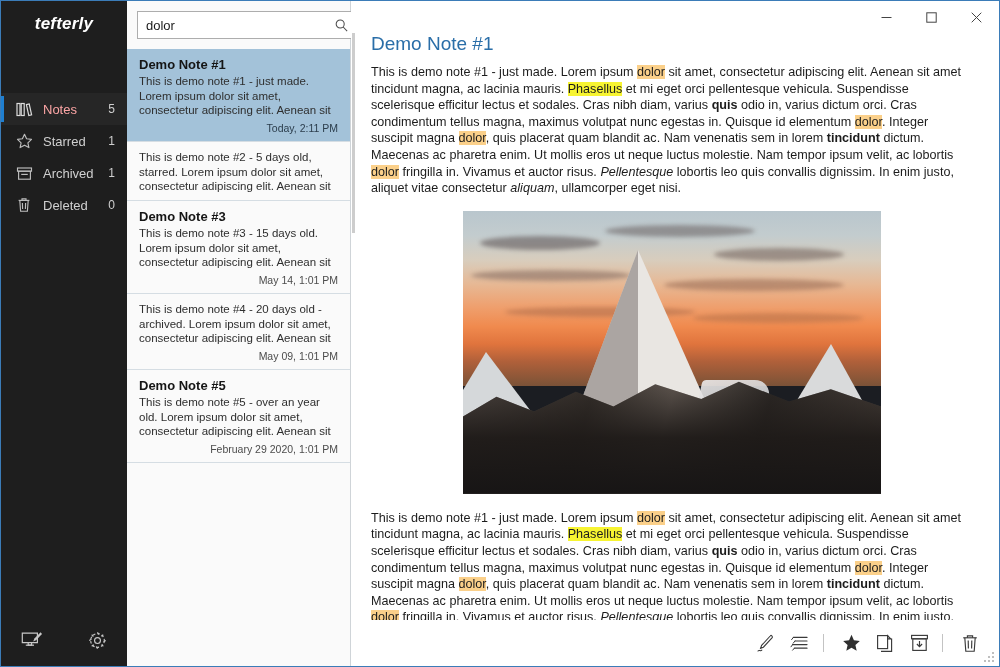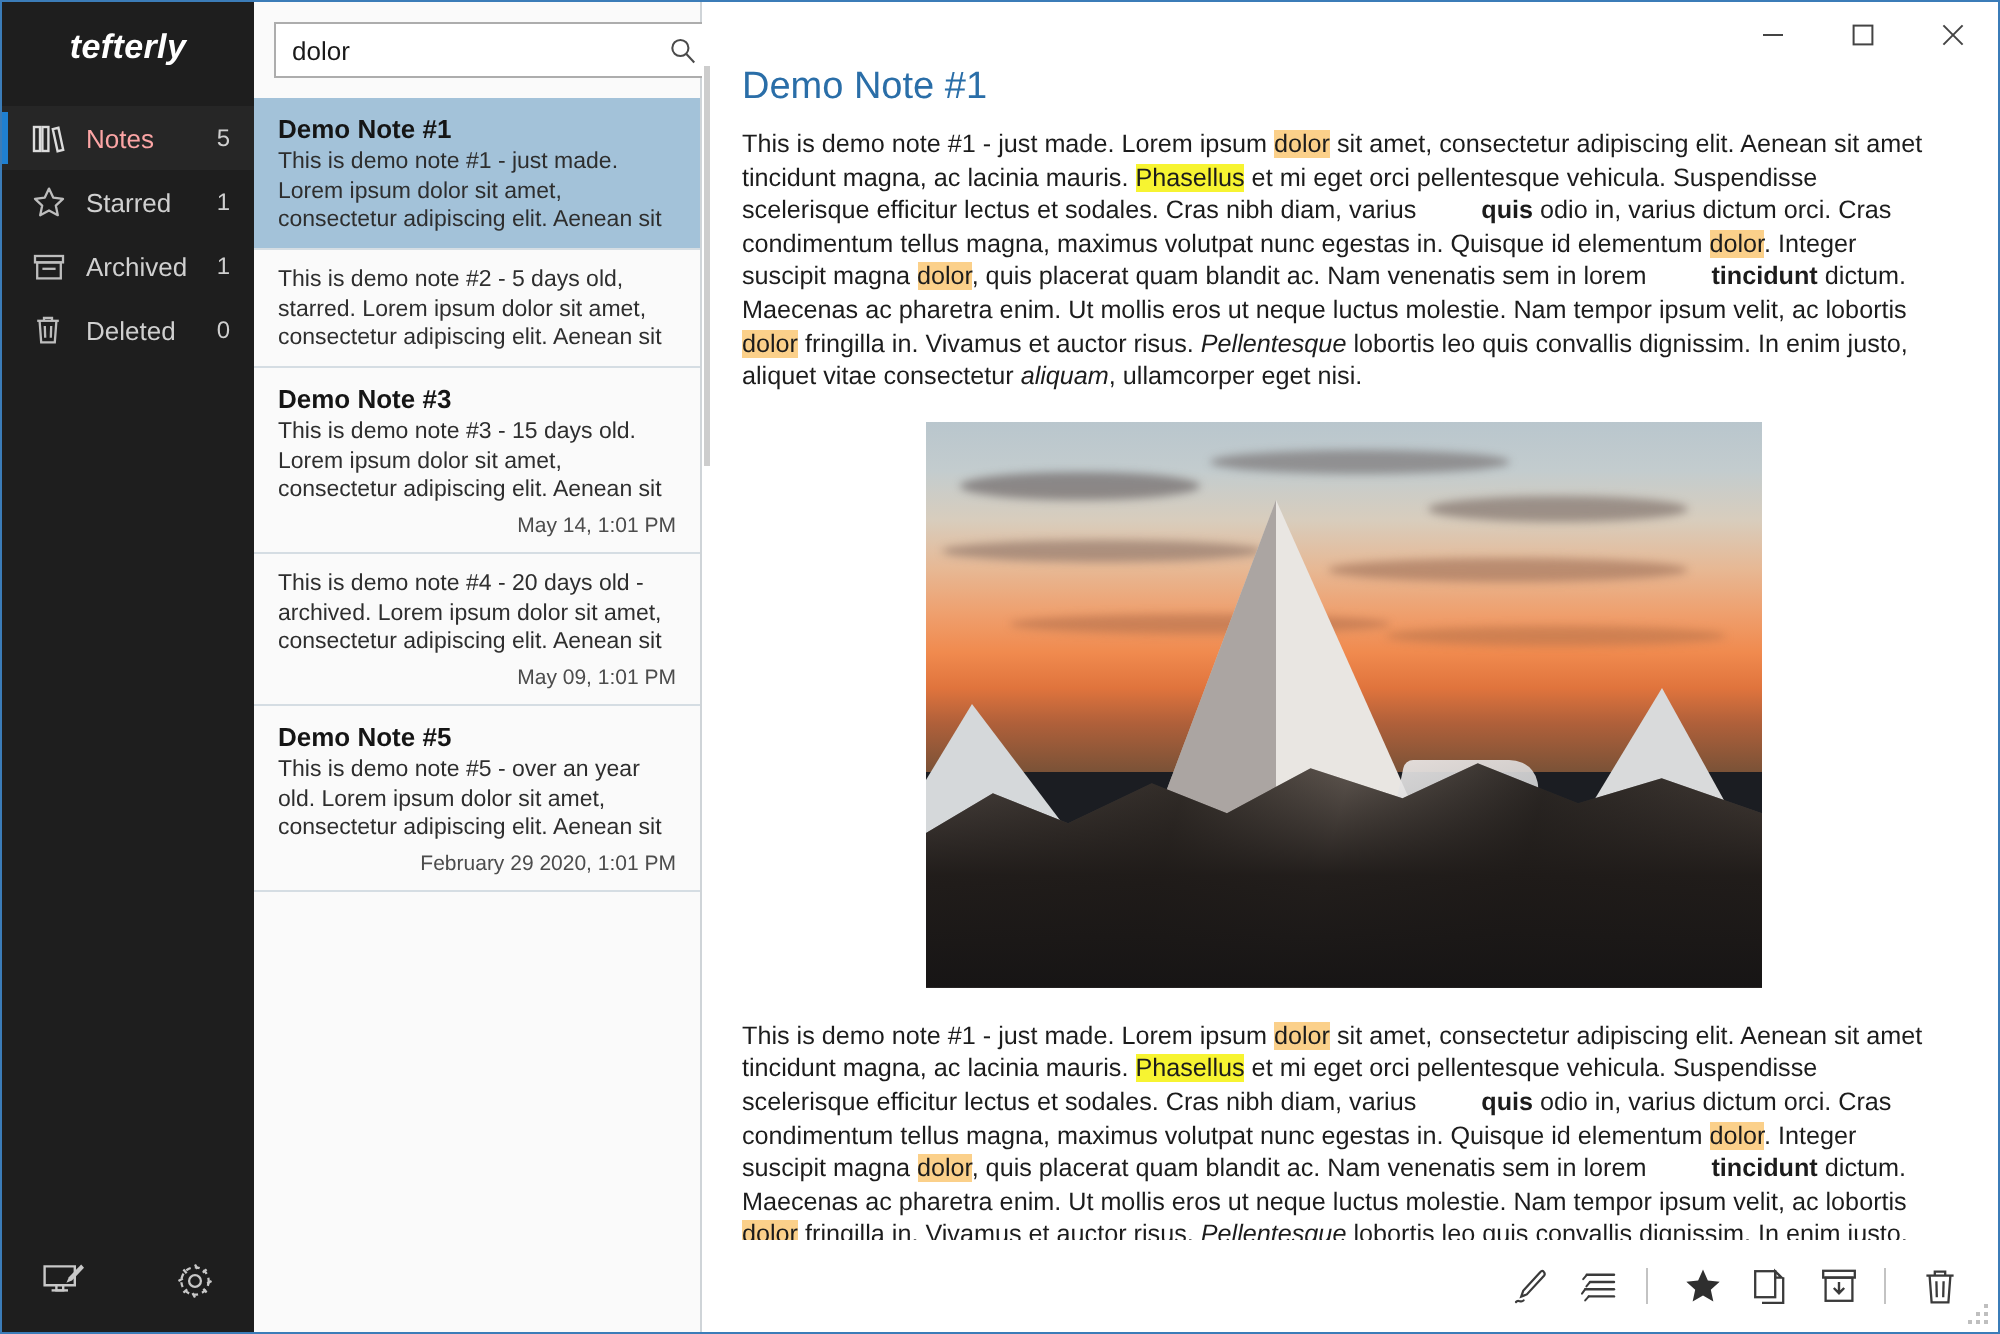--- a/index.html
+++ b/index.html
@@ -19,20 +19,21 @@
     background:#fff;
     overflow:hidden;
   }
 
   
   .sidebar {
     width:126px; flex:0 0 126px;
     background:#1e1e1e;
     display:flex; flex-direction:column;
     position:relative;
+    gap:40px;
   }
   .brand {
     height:46px;
     display:flex; align-items:center; justify-content:center;
     color:#ffffff;
     font-size:17px;
     font-style:italic;
     font-weight:bold;
     letter-spacing:.2px;
     user-select:none;
@@ -182,21 +183,21 @@
   }
   .para {
     font-size:12.6px;
     line-height:16.6px;
     color:#1c1c1c;
     text-align:left;
     margin-bottom:14px;
   }
   .hl-search { background:#fbd08a; }
   .hl-yellow { background:#f7f431; }
-  .bold { font-weight:bold;margin-left:29px; }
+  .bold { font-weight:bold; }
   .ital { font-style:italic; }
 
   .photo {
     width:418px; height:283px;
     margin:10px auto 16px auto;
     position:relative;
     overflow:hidden;
     background:#1b1d22;
   }
   .photo .sky {
@@ -393,20 +394,23 @@
           <line x1="1.8" y1="7" x2="12.2" y2="7"></line>
         </svg>
       </div>
     </div>
 
     <div class="notelist">
 
       <div class="note-item selected">
         <div class="note-title">Demo Note #1</div>
         <div class="note-excerpt">This is demo note #1 - just made. Lorem ipsum dolor sit amet, consectetur adipiscing elit. Aenean sit amet tincidunt magna, ac lacinia...</div>
+        <div class="note-meta">
+          <span class="note-date">Today, 2:11 PM</span>
+        </div>
       </div>
 
       <div class="note-item">
         <div class="note-excerpt">This is demo note #2 - 5 days old, starred. Lorem ipsum dolor sit amet, consectetur adipiscing elit. Aenean sit amet tincidunt...</div>
       </div>
 
       <div class="note-item">
         <div class="note-title">Demo Note #3</div>
         <div class="note-excerpt">This is demo note #3 - 15 days old. Lorem ipsum dolor sit amet, consectetur adipiscing elit. Aenean sit amet tincidunt magna, ac...</div>
         <div class="note-meta">

